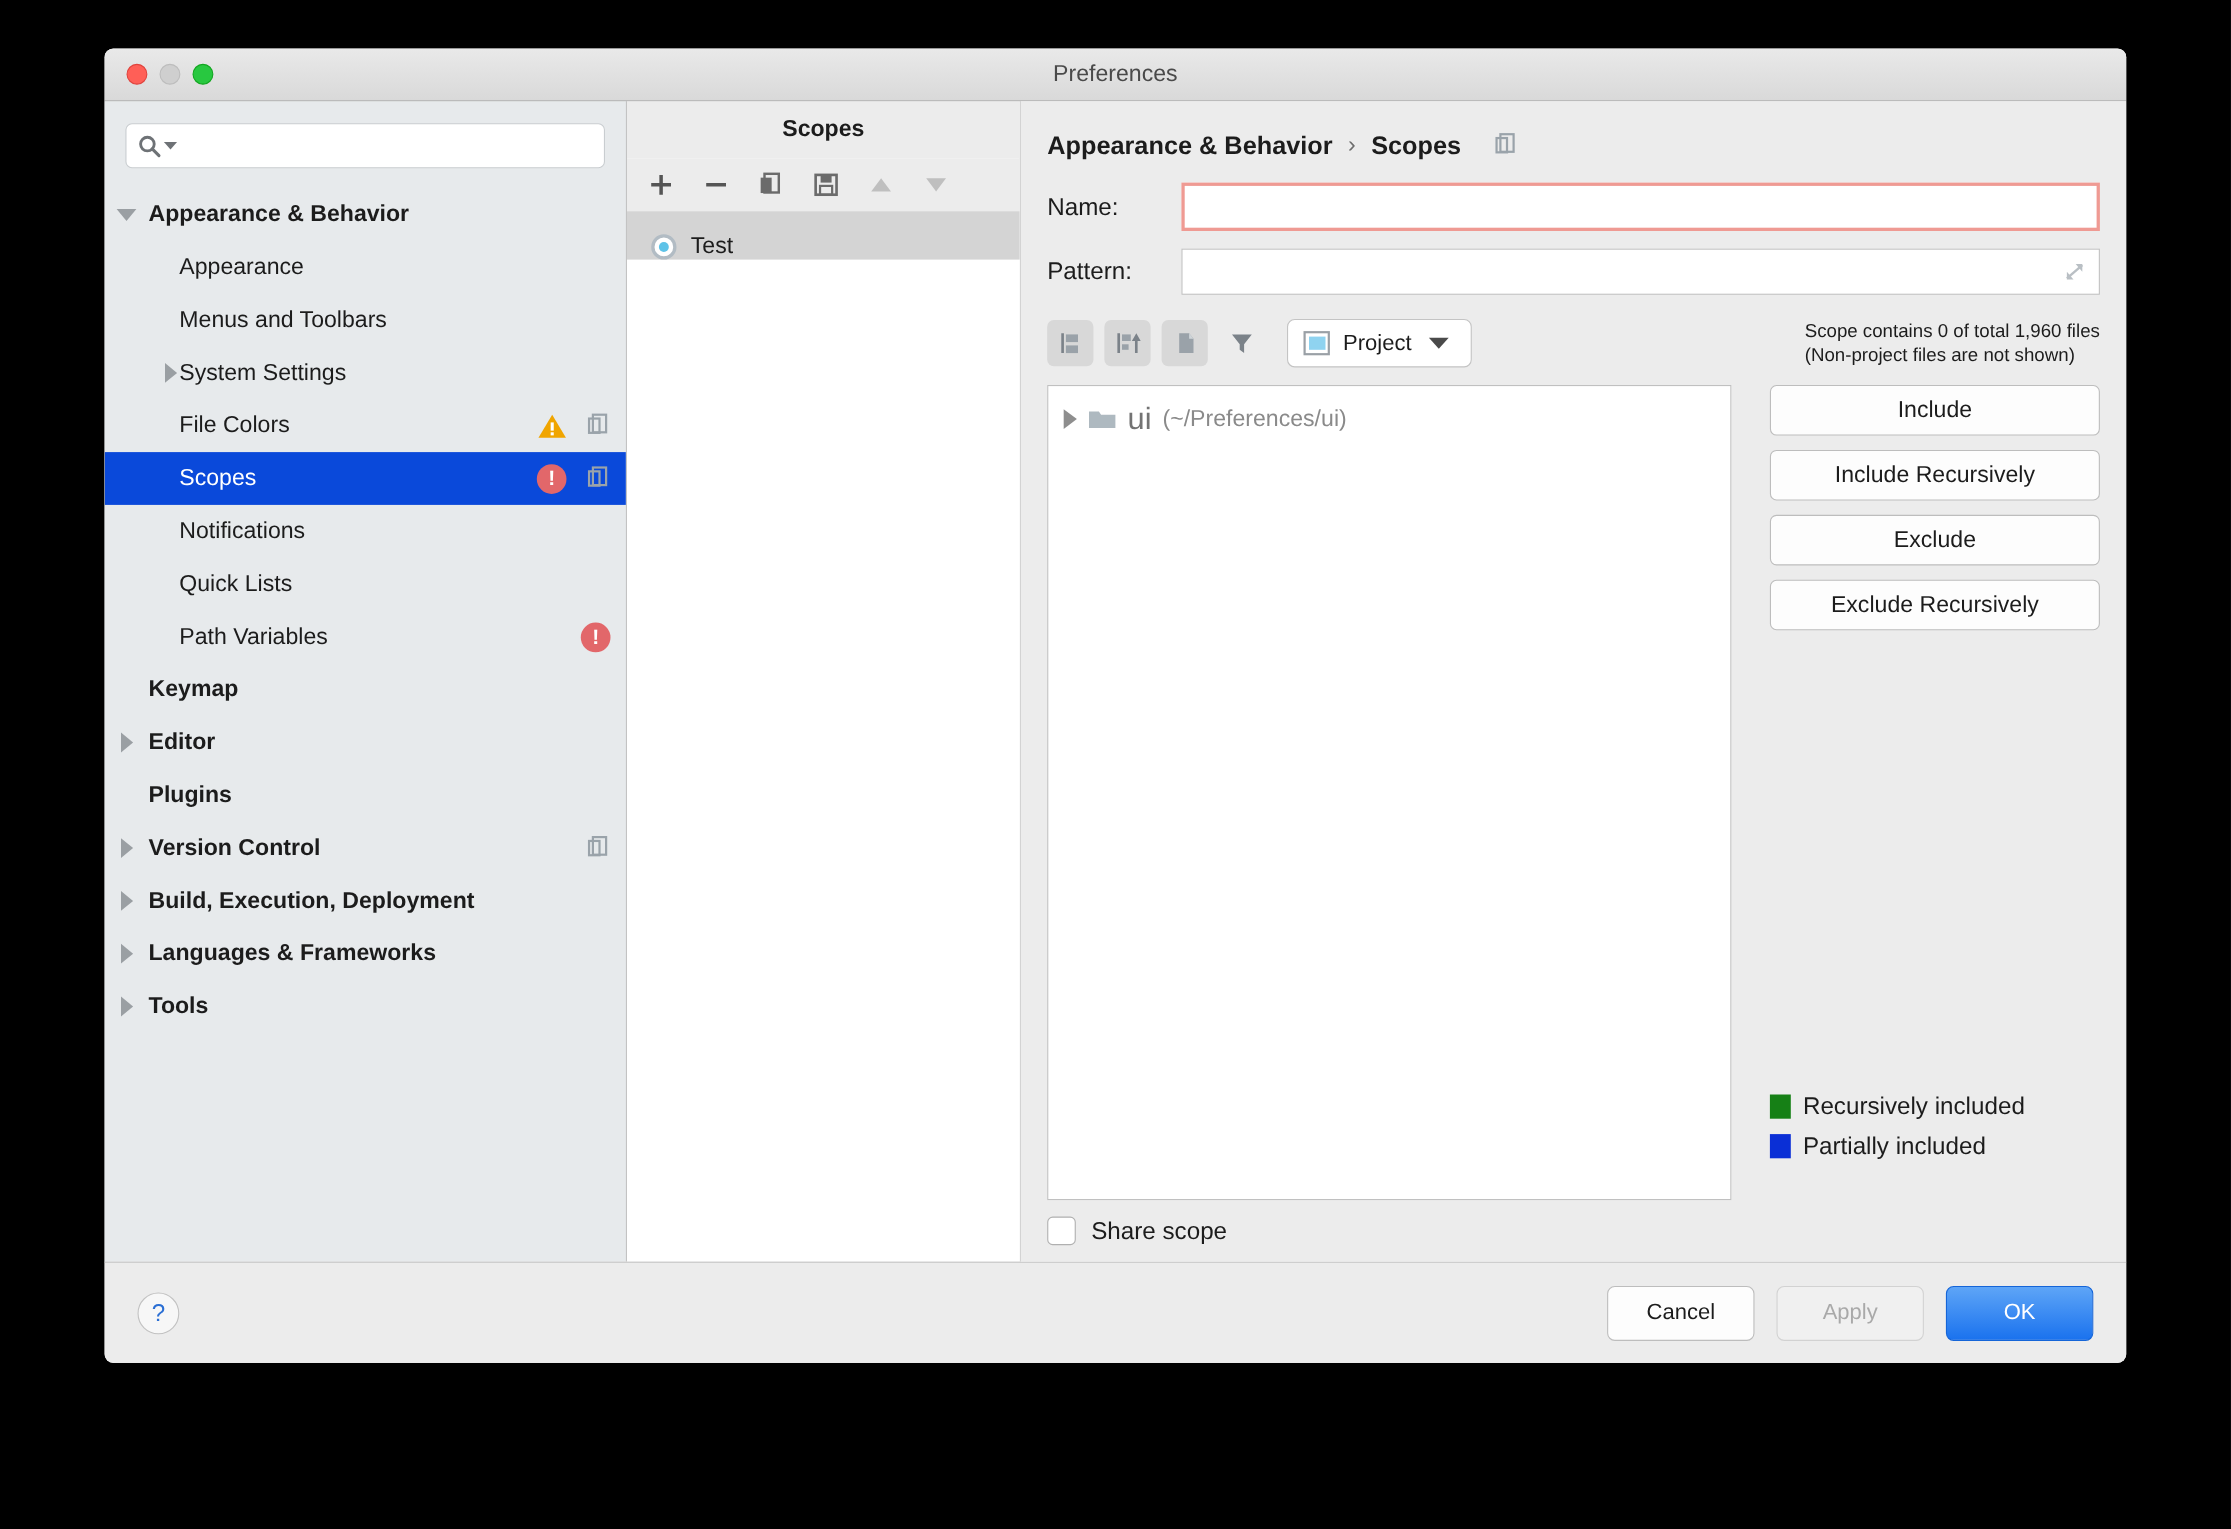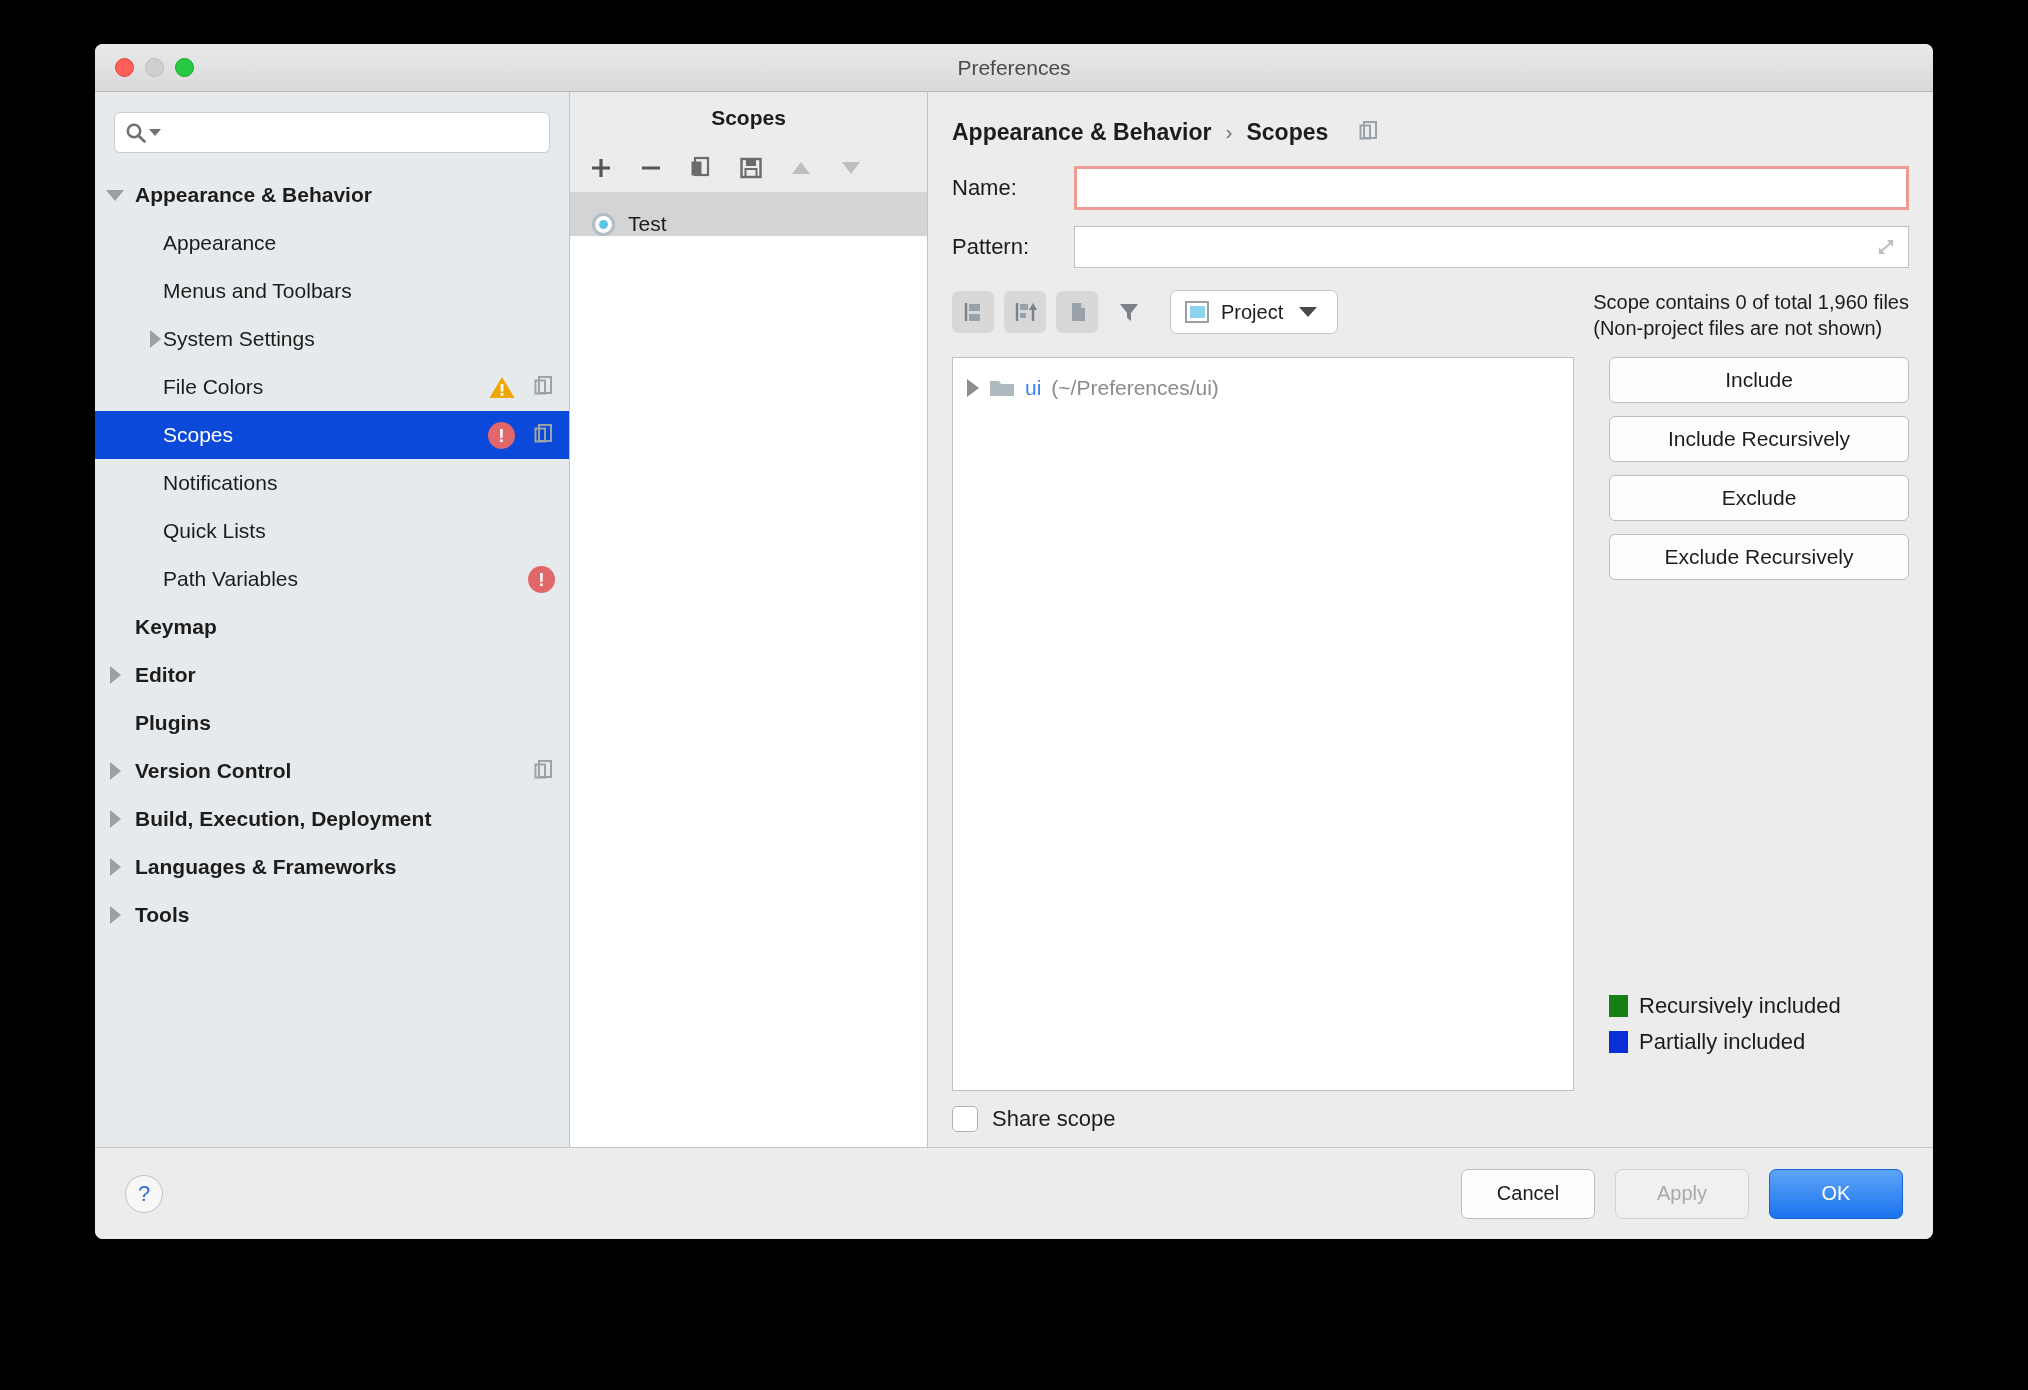--- a/index.html
+++ b/index.html
@@ -163,32 +163,32 @@
     background:#fff; border:1px solid #c4c4c4; border-radius: 7px;
     display:flex; align-items:center; gap: 12px; padding: 0 14px;
   }
   .proj-sq { width:24px;height:22px;border:2px solid #9aa0a6;background:#fff;
              display:flex;align-items:center;justify-content:center; }
   .proj-sq i { width:15px;height:12px;background:#8fd3f0;display:block; }
   #proj-label { font-size:20px;color:#1c1c1c; }
   .dd-caret { width:0;height:0;border-left:9px solid transparent;border-right:9px solid transparent;border-top:10px solid #4a4a4a; margin-left:4px; }
 
   #stats { margin-left: auto; text-align:left; }
-  #stats div { font-size:20px; color:#1c1c1c; line-height:1.28; }
+  #stats div { font-size:17px; color:#1c1c1c; line-height:1.28; }
 
   
   #tree-area { display:flex; margin-top: 16px; flex: 1 1 auto; min-height:0; }
   #tree-box {
     width: 622px; flex:0 0 622px; background:#fff;
     border:1px solid #c0c0c0; padding: 12px 0 0 0; overflow:hidden;
   }
   .tree-row { height: 36px; display:flex; align-items:center; padding-left: 14px; gap: 10px; }
   .tr-tw { width:0;height:0;border-top:9px solid transparent;border-bottom:9px solid transparent;border-left:12px solid #8e8e8e; }
   .folder { width:26px;height:20px; }
-  .tr-name { font-size:21px; color:#3b82f6; }
+  .tr-name { font-size:28px; color:#737373; }
   .tr-path { font-size:21px; color:#8a8a8a; }
 
   #btn-col { margin-left: auto; width: 300px; flex:0 0 300px; display:flex; flex-direction:column; gap: 13px; }
   .act-btn {
     height: 46px; background:#fdfdfd; border:1px solid #bdbdbd; border-radius:6px;
     font-size:21px; color:#1c1c1c; font-family:"Liberation Sans",sans-serif;
     cursor:pointer;
   }
   #legend { margin-top: auto; padding-bottom: 26px; }
   .leg-row { display:flex; align-items:center; gap: 11px; margin-bottom: 10px; }

